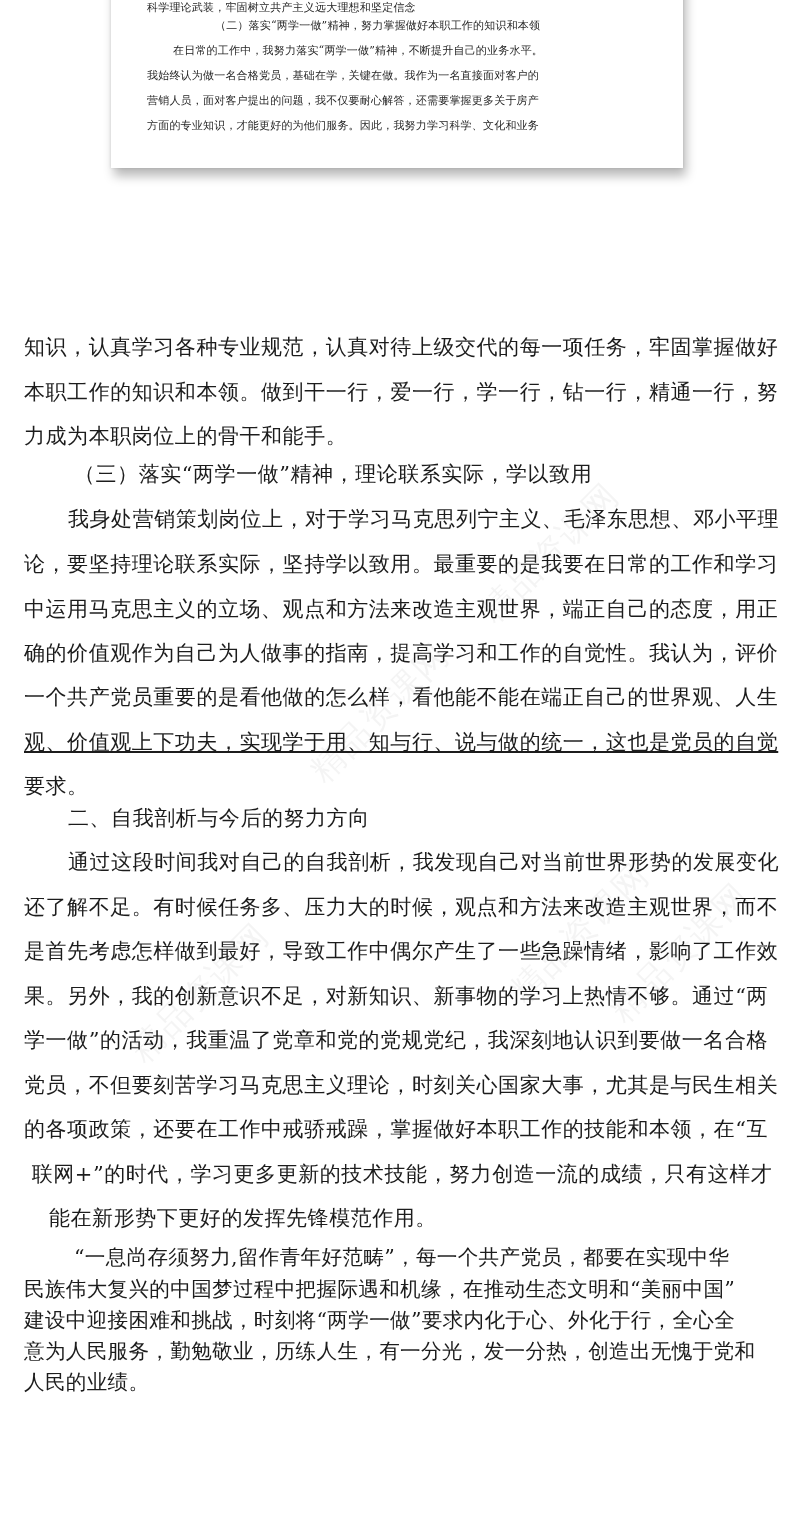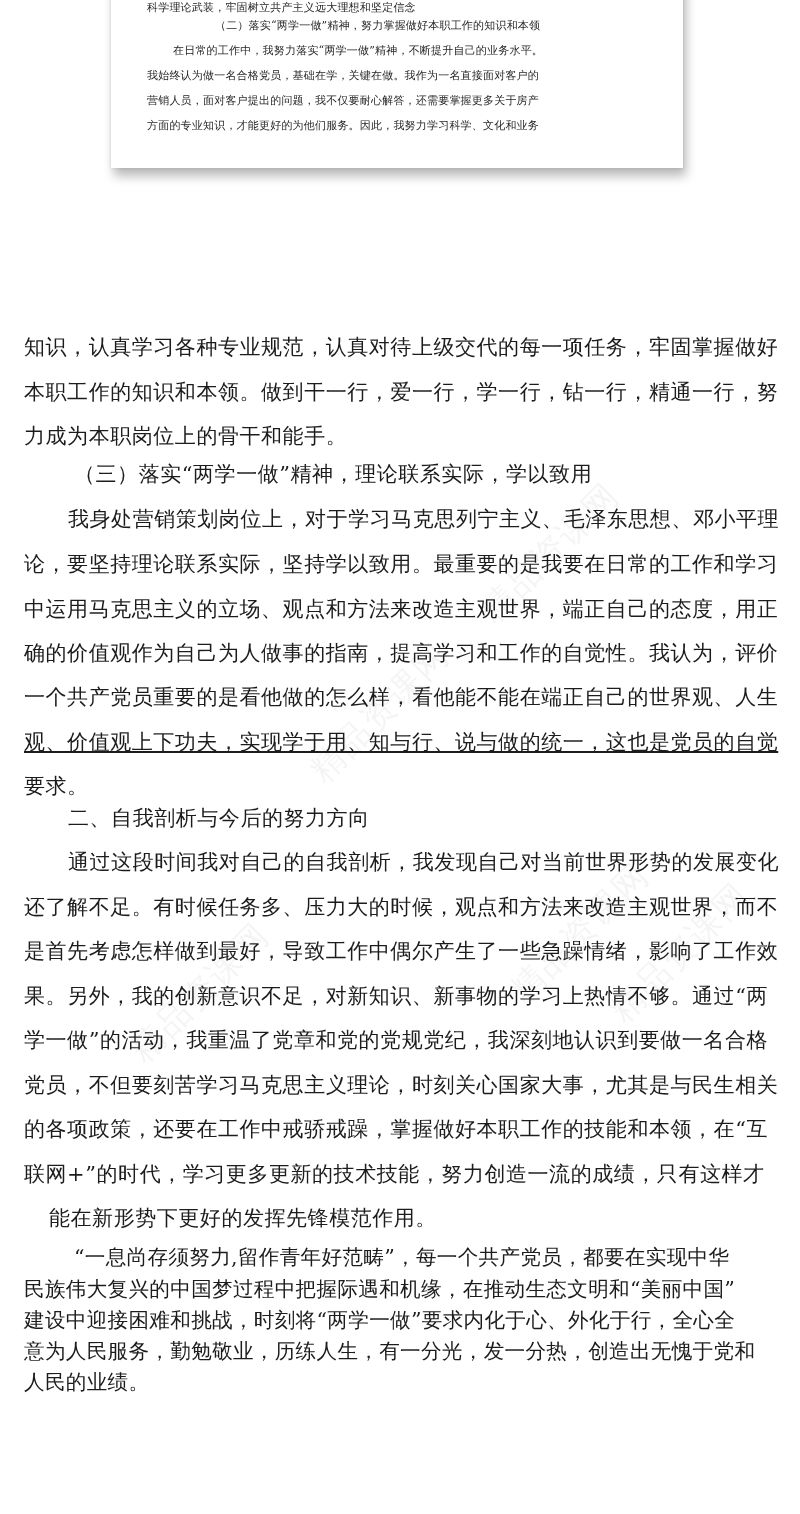--- a/index.html
+++ b/index.html
@@ -70,21 +70,21 @@
       <div class="line" style="top: 728px; text-decoration: underline;">观、价值观上下功夫，实现学于用、知与行、说与做的统一，这也是党员的自觉</div>
       <div class="line" style="top: 772px;">要求。</div>
       <div class="line indent" style="top: 804px;">二、自我剖析与今后的努力方向</div>
       <div class="line indent" style="top: 848px;">通过这段时间我对自己的自我剖析，我发现自己对当前世界形势的发展变化</div>
       <div class="line" style="top: 893px;">还了解不足。有时候任务多、压力大的时候，观点和方法来改造主观世界，而不</div>
       <div class="line" style="top: 937px;">是首先考虑怎样做到最好，导致工作中偶尔产生了一些急躁情绪，影响了工作效</div>
       <div class="line" style="top: 982px;">果。另外，我的创新意识不足，对新知识、新事物的学习上热情不够。通过“两</div>
       <div class="line" style="top: 1026px;">学一做”的活动，我重温了党章和党的党规党纪，我深刻地认识到要做一名合格</div>
       <div class="line" style="top: 1071px;">党员，不但要刻苦学习马克思主义理论，时刻关心国家大事，尤其是与民生相关</div>
       <div class="line" style="top: 1115px;">的各项政策，还要在工作中戒骄戒躁，掌握做好本职工作的技能和本领，在“互</div>
-      <div class="line" style="top: 1160px;">联网+”的时代，学习更多更新的技术技能，努力创造一流的成绩，只有这样才</div>
+      <div class="line" style="top: 1160px; text-align: center;">联网+”的时代，学习更多更新的技术技能，努力创造一流的成绩，只有这样才</div>
       <div class="line" style="top: 1204px; margin-left: 25px;">能在新形势下更好的发挥先锋模范作用。</div>
       <div class="line indent tight" style="left: 50px; top: 1243px;">“一息尚存须努力,留作青年好范畴”，每一个共产党员，都要在实现中华</div>
       <div class="line tight" style="top: 1275px;">民族伟大复兴的中国梦过程中把握际遇和机缘，在推动生态文明和“美丽中国”</div>
       <div class="line tight" style="top: 1306px;">建设中迎接困难和挑战，时刻将“两学一做”要求内化于心、外化于行，全心全</div>
       <div class="line tight" style="top: 1337px;">意为人民服务，勤勉敬业，历练人生，有一分光，发一分热，创造出无愧于党和</div>
       <div class="line tight" style="top: 1368px;">人民的业绩。</div>
     </div>
   <div id="wm-layer">
       <div class="wm" style="left: 300px; top: 760px;">精品资课网</div>
       <div class="wm" style="left: 470px; top: 600px;">精品资课网</div>

